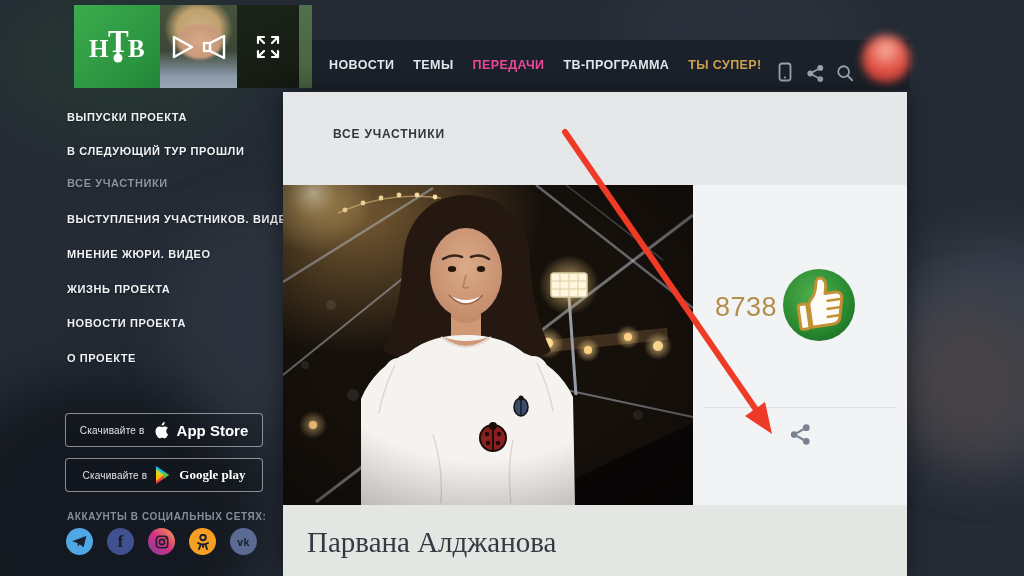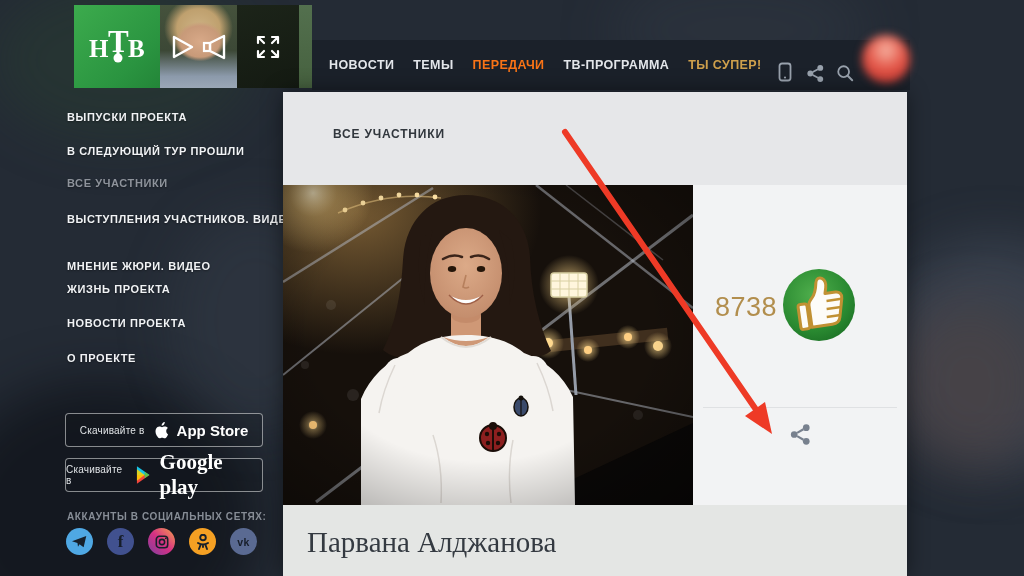--- a/index.html
+++ b/index.html
@@ -33,41 +33,41 @@
   .green-sliver { position:absolute; left:299px; top:5px; width:13px; height:83px;
     background:linear-gradient(180deg,#53704e 0%,#46613f 100%); }
 
   
   .navbar { position:absolute; left:312px; top:40px; width:598px; height:50px;
     background:#1b212a; }
   .nav-items { position:absolute; left:17px; top:0; height:50px;
     display:flex; align-items:center; gap:19px; }
   .nav-item { font-size:12.5px; font-weight:bold; letter-spacing:.4px;
     color:#e3e6ea; cursor:pointer; white-space:nowrap; }
-  .nav-item.is-blue { color:#f97316; }
+  .nav-item.is-blue { color:#ec4899; }
   .nav-item.is-gold { color:#cfa04c; }
   .nav-icon { position:absolute; top:22px; cursor:pointer; }
   .nav-icon svg { display:block; }
   .avatar-red { position:absolute; left:862px; top:35px; width:48px; height:48px;
     border-radius:50%; filter:blur(4px);
     background:radial-gradient(circle at 50% 32%, #f6b3a2 0%, #e4584a 45%, #c93c33 80%); }
 
   
   .side-item { position:absolute; left:67px; color:#f1f3f5; font-size:11px;
     font-weight:bold; letter-spacing:.6px; cursor:pointer; white-space:nowrap;
     text-shadow:0 1px 2px rgba(0,0,0,.4); }
   .side-item.is-active { color:#8e939b; cursor:default; }
 
   .store-btn { position:absolute; left:65px; width:198px; height:34px;
     border:1px solid rgba(255,255,255,.5); border-radius:4px;
     background:rgba(14,17,22,.22); display:flex; align-items:center;
     justify-content:center; gap:8px; cursor:pointer; }
   .store-btn .prefix { font-size:10px; color:#dfe2e5; letter-spacing:.2px; }
   .store-btn .store-name { color:#ffffff; font-weight:bold; font-size:15px; }
-  .store-btn .store-name.gp { font-family:"Liberation Serif", serif; font-weight:bold; font-size:21px; }
+  .store-btn .store-name.gp { font-family:"Liberation Serif", serif; font-weight:bold; font-size:13px; }
 
   .social-title { position:absolute; left:67px; top:511px; font-size:10px;
     color:#878d96; letter-spacing:.6px; font-weight:bold; }
   .social-row { position:absolute; left:66px; top:528px; display:flex; gap:14px; }
   .social-circle { width:27px; height:27px; border-radius:50%; display:flex;
     align-items:center; justify-content:center; cursor:pointer;
     color:#161d29; font-weight:bold; }
   .sc-tg { background:#4fa8e4; }
   .sc-fb { background:#41518f; font-family:"Liberation Serif", serif; font-size:17px; }
   .sc-ig { background:linear-gradient(45deg,#7b3fa0 0%,#d63084 50%,#f5a14b 100%); }
@@ -175,21 +175,21 @@
       </svg>
     </span>
   </div>
 
   <div class="avatar-red"></div>
 
   <div class="side-item" style="top:111px;">ВЫПУСКИ ПРОЕКТА</div>
   <div class="side-item" style="top:145px;">В СЛЕДУЮЩИЙ ТУР ПРОШЛИ</div>
   <div class="side-item is-active" style="top:177px;">ВСЕ УЧАСТНИКИ</div>
   <div class="side-item" style="top:213px;">ВЫСТУПЛЕНИЯ УЧАСТНИКОВ. ВИДЕО</div>
-  <div class="side-item" style="top:260px;text-align:right;">МНЕНИЕ ЖЮРИ. ВИДЕО</div>
+  <div class="side-item" style="top:248px;text-align:right;">МНЕНИЕ ЖЮРИ. ВИДЕО</div>
   <div class="side-item" style="top:283px;">ЖИЗНЬ ПРОЕКТА</div>
   <div class="side-item" style="top:317px;">НОВОСТИ ПРОЕКТА</div>
   <div class="side-item" style="top:352px;text-align:right;">О ПРОЕКТЕ</div>
 
   <div class="store-btn" style="top:413px;">
     <span class="prefix">Скачивайте в</span>
     <svg width="16" height="19" viewBox="0 0 16 19">
       <path fill="#ffffff" d="M13.2 10.1c0-2 1.6-2.9 1.7-3-.9-1.4-2.4-1.6-2.9-1.6-1.2-.1-2.4.7-3 .7-.6 0-1.6-.7-2.6-.7-1.3 0-2.6.8-3.2 2-1.4 2.4-.4 5.9 1 7.8.7 1 1.4 2 2.4 2 1 0 1.3-.6 2.5-.6s1.5.6 2.6.6c1 0 1.7-1 2.3-1.9.7-1.1 1-2.1 1-2.2-.1 0-1.8-.8-1.8-3.1z"></path>
       <path fill="#ffffff" d="M11 3.6c.5-.7.9-1.6.8-2.5-.8 0-1.7.5-2.3 1.2-.5.6-1 1.5-.8 2.4.9.1 1.8-.4 2.3-1.1z"></path>
     </svg>

